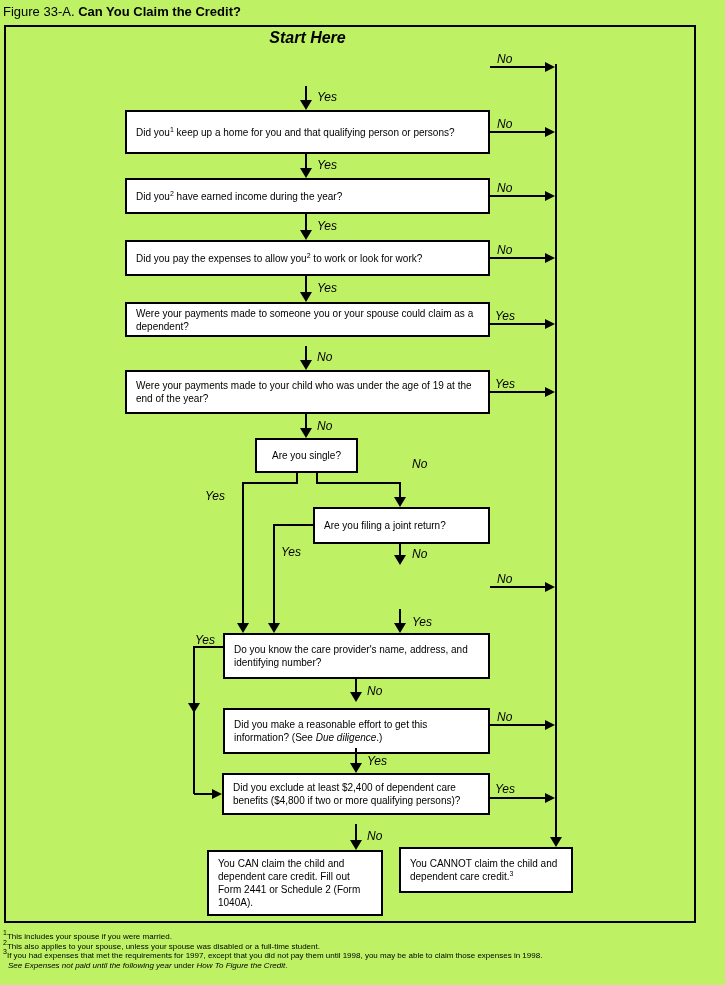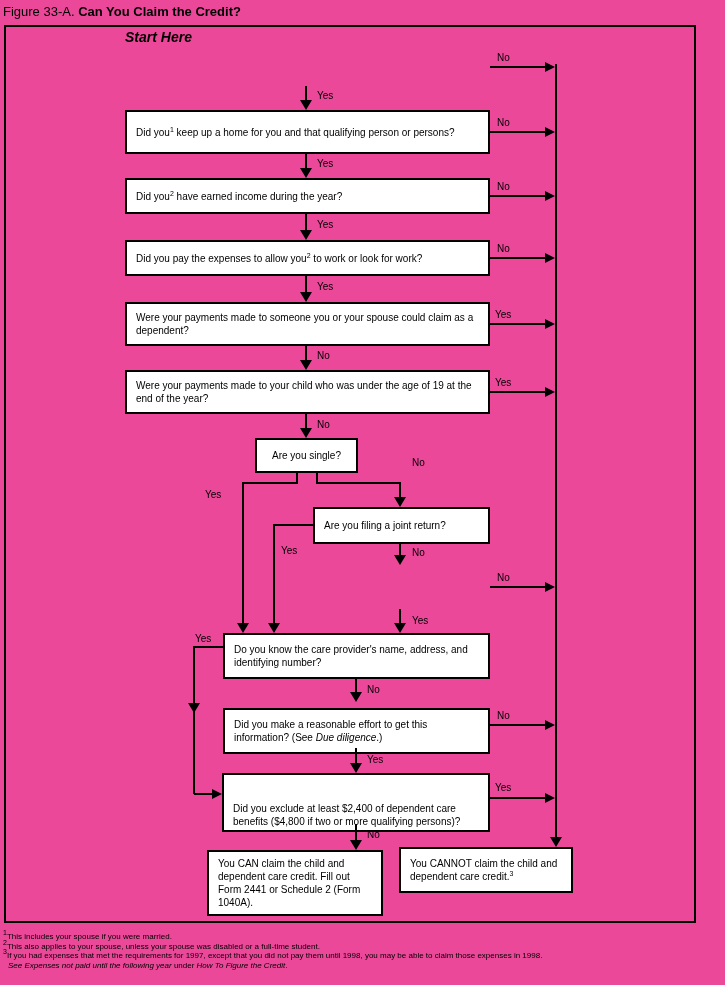--- a/index.html
+++ b/index.html
@@ -1,33 +1,33 @@
 <!DOCTYPE html>
 <html><head>
 <meta charset="utf-8">
 <style>
   * { margin:0; padding:0; box-sizing:border-box; }
   html,body { background:#fff; }
   body { font-family:"Liberation Sans", sans-serif; color:#000; }
-  #canvas { position:relative; width:725px; height:985px; background:#ec4899; overflow:hidden; }
+  #canvas { position:relative; width:725px; height:985px; background:#bef264; overflow:hidden; }
   .title { position:absolute; left:3px; top:4px; font-size:13px; }
   .title b { font-weight:bold; }
   .frame { position:absolute; left:4px; top:25px; width:692px; height:898px; border:2px solid #000; }
-  .starthere { position:absolute; left:125px; top:29px; width:365px; 
-               font-size:14px; font-style:italic; font-weight:bold; }
+  .starthere { position:absolute; left:125px; top:29px; width:365px; text-align:center;
+               font-size:16px; font-style:italic; font-weight:bold; }
   .box { position:absolute; border:2px solid #000; background:#fff; display:flex; align-items:center;
          font-size:10px; line-height:13px; padding:2px 9px; }
   .box.center { justify-content:center; text-align:center; padding:2px 0; }
   .hl { position:absolute; height:2px; background:#000; }
   .vl { position:absolute; width:2px; background:#000; }
   .ar { position:absolute; width:0; height:0; border-top:5px solid transparent;
         border-bottom:5px solid transparent; border-left:10px solid #000; }
   .ad { position:absolute; width:0; height:0; border-left:6px solid transparent;
         border-right:6px solid transparent; border-top:10px solid #000; }
-  .lbl { position:absolute; font-size:10px; white-space:nowrap;text-align:center; }
+  .lbl { position:absolute; font-size:12px; font-style:italic; white-space:nowrap;text-align:center; }
   sup { font-size:7px; line-height:0; vertical-align:super; }
   .it { font-style:italic; }
   .footnotes { position:absolute; left:3px; top:932px; width:720px; font-size:8px; line-height:9.6px; }
   .fn-indent { padding-left:5px; }
 </style>
 </head>
 <body>
 
 <div id="canvas">
 
@@ -43,21 +43,21 @@
     </div>
 
   <div class="box" style="left:125px;top:178px;width:365px;height:36px;">
       <span><span>Did you</span><sup>2</sup><span> have earned income during the year?</span></span>
     </div>
 
   <div class="box" style="left:125px;top:240px;width:365px;height:36px;">
       <span><span>Did you pay the expenses to allow you</span><sup>2</sup><span> to work or look for work?</span></span>
     </div>
 
-  <div class="box" style="left:125px;top:302px;width:365px;height:44px;">
+  <div class="box" style="left:125px;top:302px;width:365px;height:35px;">
       <span>Were your payments made to someone you or your spouse could claim as a dependent?</span>
     </div>
 
   <div class="box" style="left:125px;top:370px;width:365px;height:44px;">
       <span>Were your payments made to your child who was under the age of 19 at the end of the year?</span>
     </div>
 
   <div class="box center" style="left:255px;top:438px;width:103px;height:35px;">
       <span>Are you single?</span>
     </div>
@@ -68,21 +68,21 @@
 
 
   <div class="box" style="left:223px;top:633px;width:267px;height:46px;">
       <span>Do you know the care provider's name, address, and identifying number?</span>
     </div>
 
   <div class="box" style="left:223px;top:708px;width:267px;height:46px;">
       <span><span>Did you make a reasonable effort to get this information? (See </span><span class="it">Due diligence</span><span>.)</span></span>
     </div>
 
-  <div class="box" style="left:222px;top:773px;width:268px;height:59px;align-items:flex-end;">
+  <div class="box" style="left:222px;top:773px;width:268px;height:42px;">
       <span>Did you exclude at least $2,400 of dependent care benefits ($4,800 if two or more qualifying persons)?</span>
     </div>
 
   <div class="box" style="left:207px;top:850px;width:176px;height:66px;">
       <span>You CAN claim the child and dependent care credit. Fill out Form 2441 or Schedule 2 (Form 1040A).</span>
     </div>
 
   <div class="box" style="left:399px;top:847px;width:174px;height:46px;">
       <span><span>You CANNOT claim the child and dependent care credit.</span><sup>3</sup></span>
     </div>

